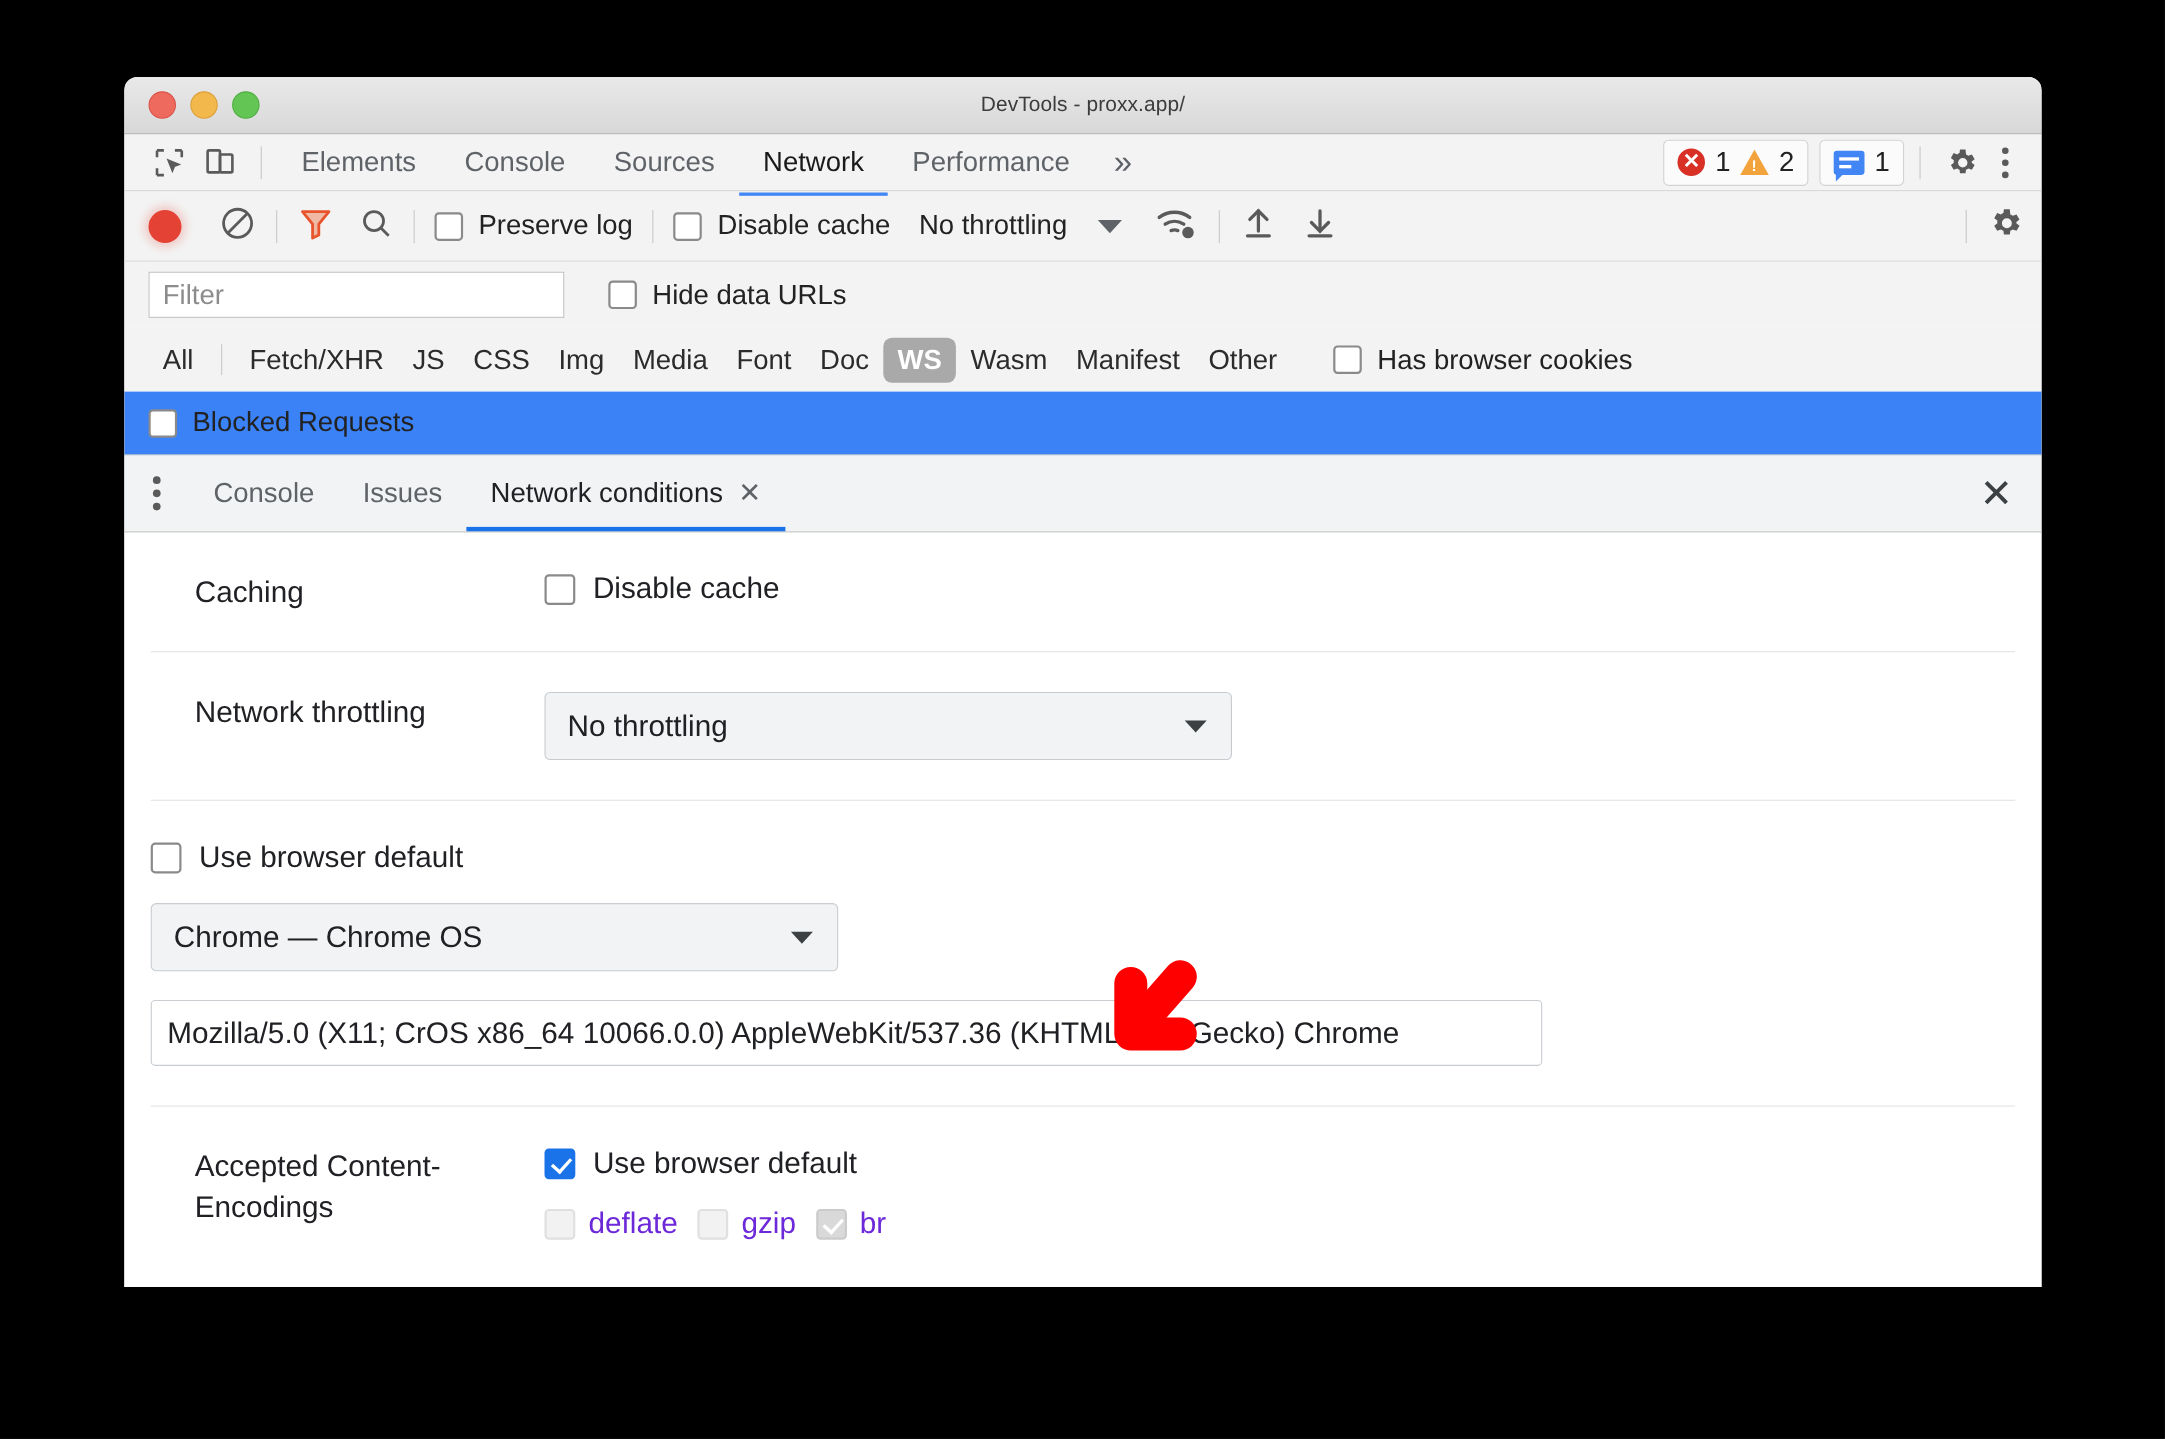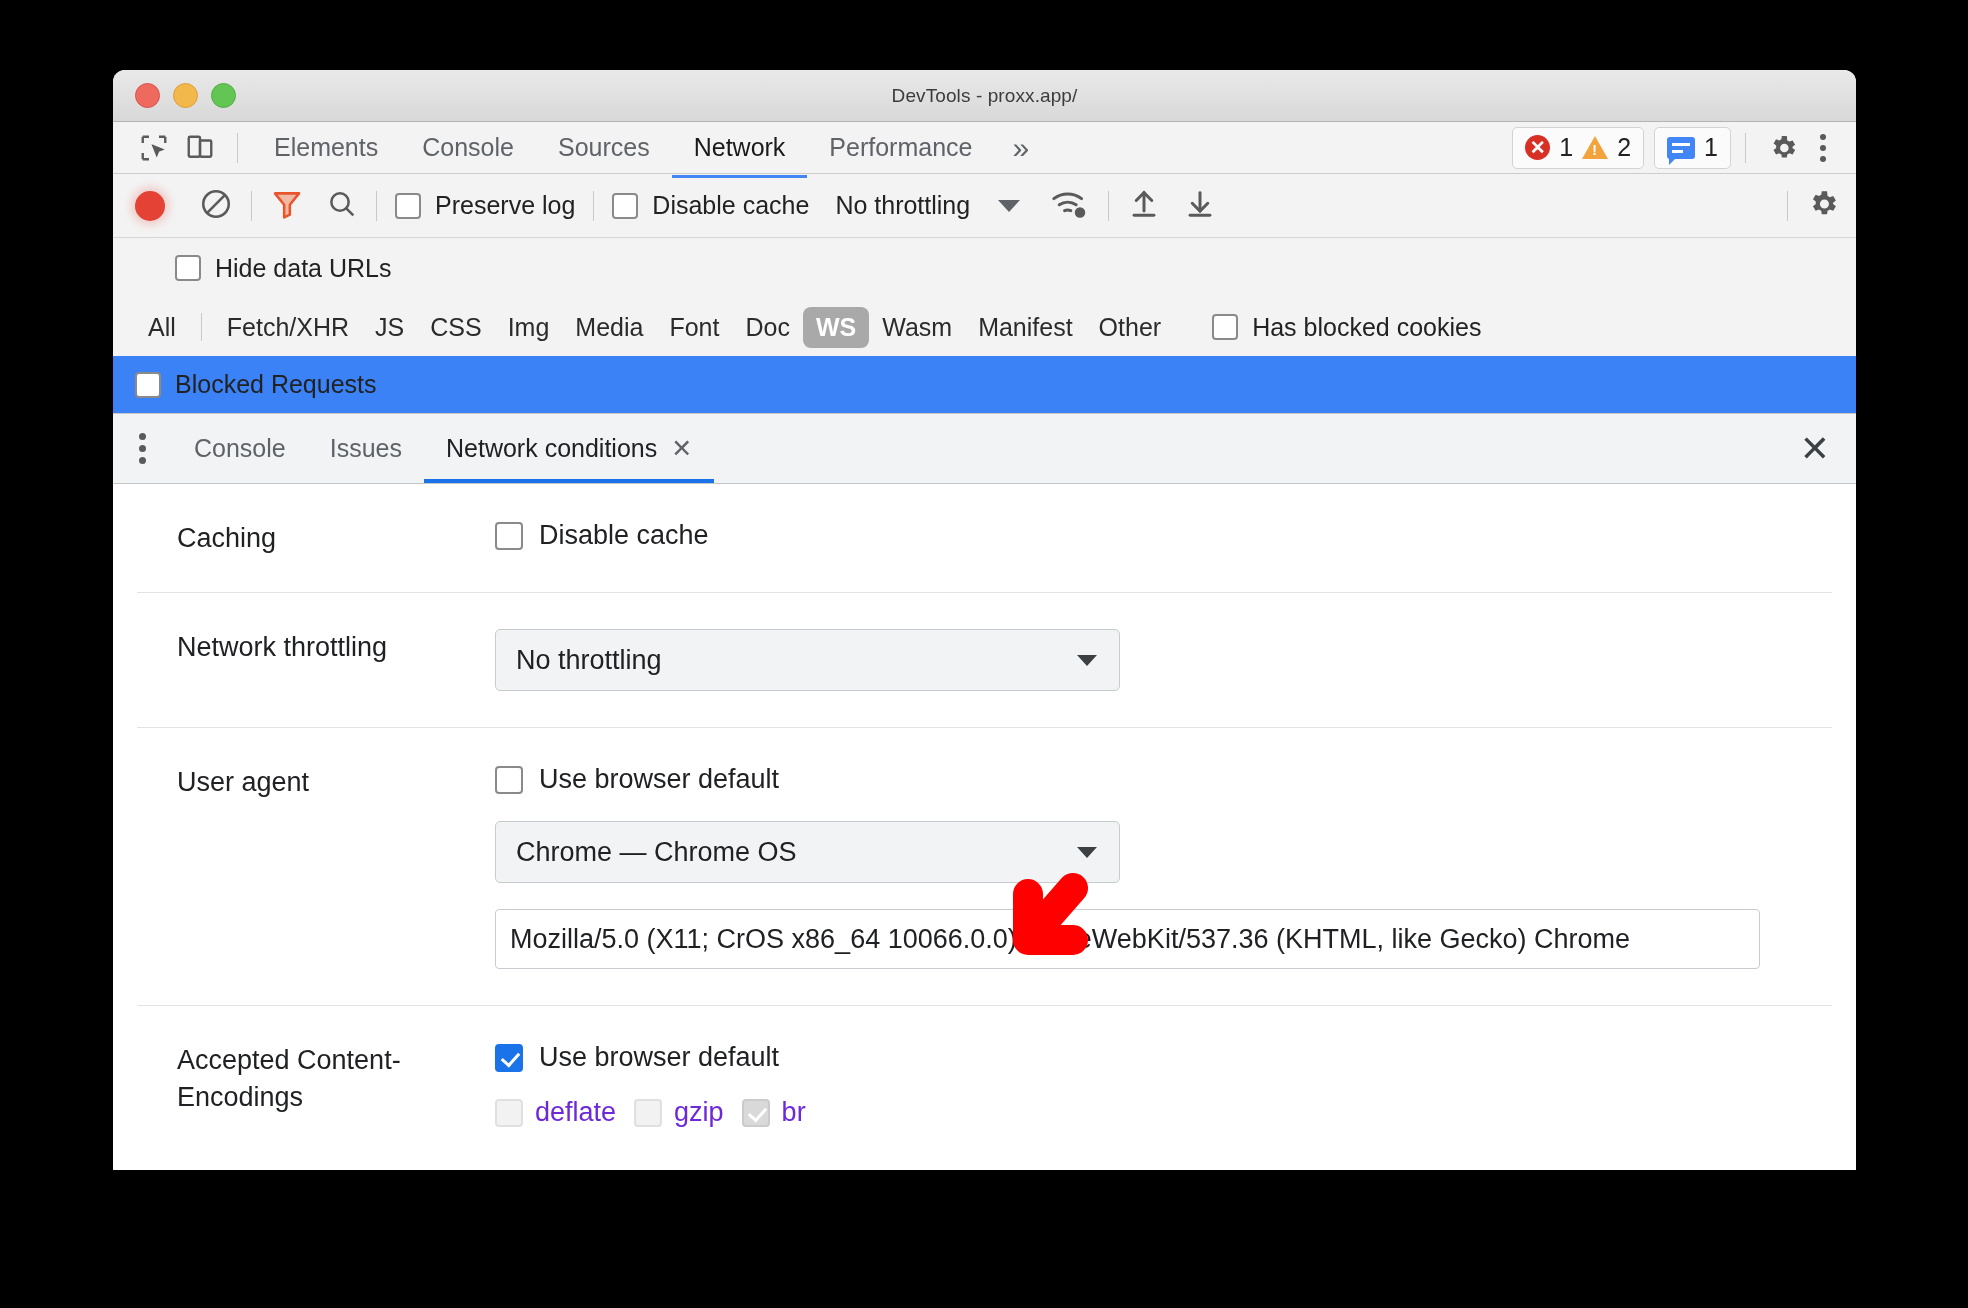--- a/index.html
+++ b/index.html
@@ -524,20 +524,21 @@
       <div class="tb-sep"></div>
       <div>
         <svg width="34" height="34" viewBox="0 0 24 24" fill="#5a5a5a">
           <path d="M19.1 12.9a7.4 7.4 0 000-1.8l2-1.5-1.9-3.3-2.4.9a7.3 7.3 0 00-1.6-.9L14.9 3h-3.8l-.3 2.4c-.6.2-1.1.5-1.6.9l-2.4-.9L4.9 8.7l2 1.5a7.4 7.4 0 000 1.8l-2 1.5 1.9 3.3 2.4-.9c.5.4 1 .7 1.6.9l.3 2.4h3.8l.3-2.4c.6-.2 1.1-.5 1.6-.9l2.4.9 1.9-3.3-2-1.5zM13 15.2A3.2 3.2 0 1116.2 12 3.2 3.2 0 0113 15.2z"></path>
         </svg>
       </div>
     </div>
   </div>
 
   <div id="filter-row">
+    <input id="filter-input" type="text" placeholder="Filter" style="">
     <div class="cb-label" style="margin-left:40px">
       <span class="cbox"></span>
       <span>Hide data URLs</span>
     </div>
   </div>
 
   <div id="type-row">
     <span class="type-chip">All</span>
     <span class="type-sep"></span>
     <span class="type-chip">Fetch/XHR</span>
@@ -546,21 +547,21 @@
     <span class="type-chip">Img</span>
     <span class="type-chip">Media</span>
     <span class="type-chip">Font</span>
     <span class="type-chip">Doc</span>
     <span class="type-chip selected">WS</span>
     <span class="type-chip">Wasm</span>
     <span class="type-chip">Manifest</span>
     <span class="type-chip">Other</span>
     <div class="cb-label" style="margin-left:38px">
       <span class="cbox"></span>
-      <span>Has blocked cookies</span>
+      <span>Has browser cookies</span>
     </div>
   </div>
 
   <div id="blocked-row">
     <div class="cb-label">
       <span class="cbox"></span>
       <span>Blocked Requests</span>
     </div>
   </div>
 
@@ -599,21 +600,20 @@
       <div class="setting-label">Network throttling</div>
       <div class="setting-body">
         <div class="select-box">
           <span>No throttling</span>
           <span class="select-caret"></span>
         </div>
       </div>
     </div>
 
     <div class="setting-row">
-      <div class="setting-label">User agent</div>
       <div class="setting-body">
         <div class="big-cb-label">
           <span class="cbox-lg"></span>
           <span>Use browser default</span>
         </div>
         <div class="select-box" style="margin-top:26px">
           <span>Chrome — Chrome OS</span>
           <span class="select-caret"></span>
         </div>
         <div id="ua-string">Mozilla/5.0 (X11; CrOS x86_64 10066.0.0) AppleWebKit/537.36 (KHTML, like Gecko) Chrome</div>

